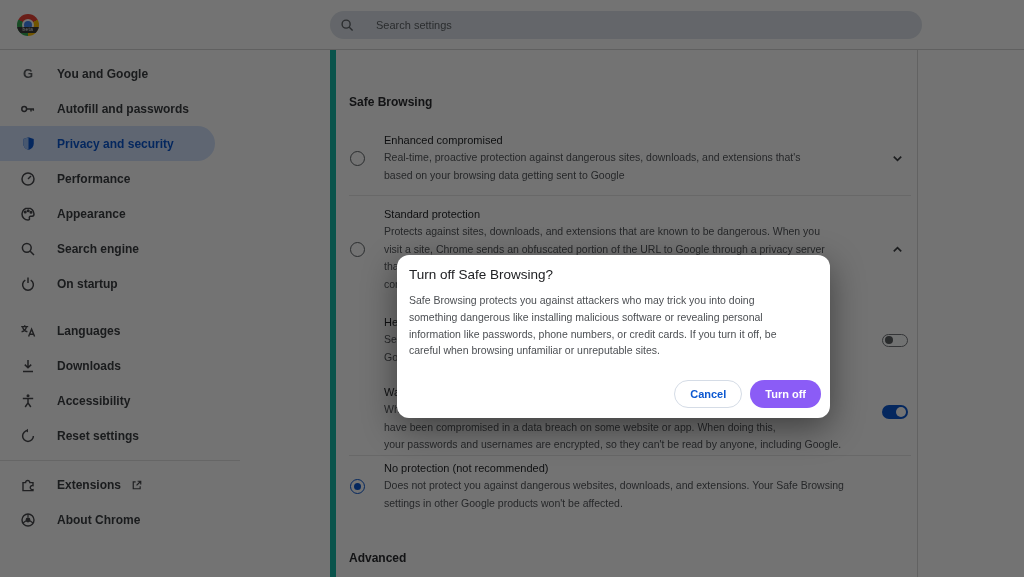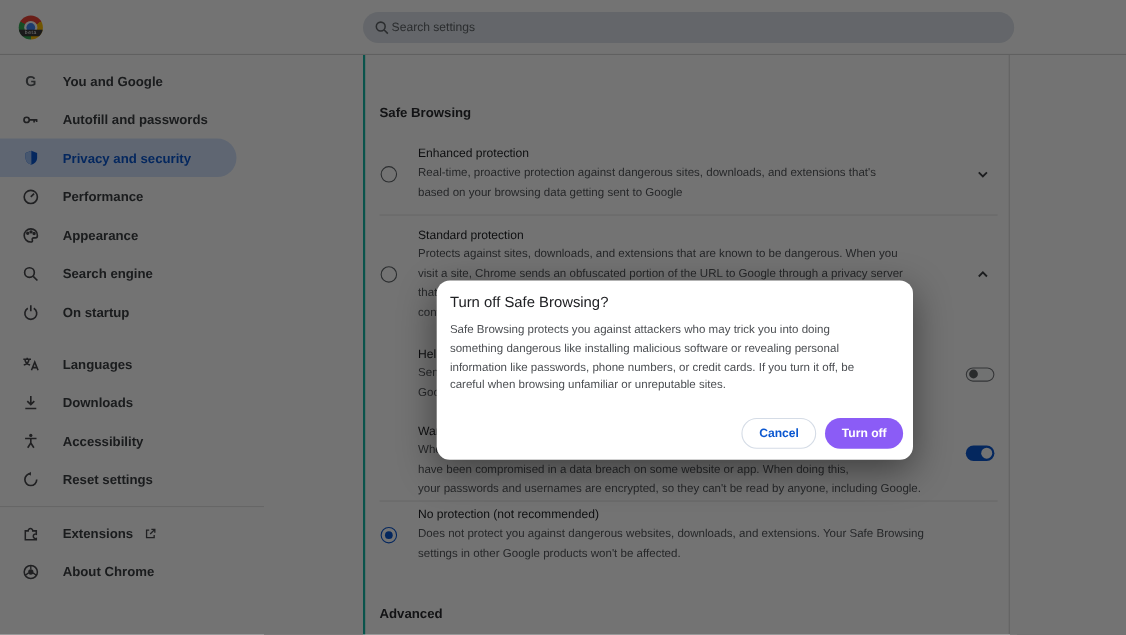--- a/index.html
+++ b/index.html
@@ -10,39 +10,39 @@
   .toolbar{position:absolute;left:0;top:0;width:1024px;height:50px;background:#fff;border-bottom:1px solid #d6d6d6;}
   .logo{position:absolute;left:17px;top:14px;width:22px;height:22px;border-radius:50%;
         background:conic-gradient(from 60deg,#fbbc04 0 120deg,#34a853 0 240deg,#ea4335 0 360deg);overflow:hidden;}
   .logo .ring{position:absolute;left:5px;top:5px;width:12px;height:12px;border-radius:50%;background:#fff;}
   .logo .dot{position:absolute;left:7px;top:7px;width:8px;height:8px;border-radius:50%;background:#4285f4;}
   .logo .ribbon{position:absolute;left:0;bottom:3px;width:100%;height:6px;background:#3a3a3a;color:#fff;
         font-size:4.5px;line-height:6px;text-align:center;letter-spacing:.5px;}
   .app-title{position:absolute;left:57px;top:0;height:50px;display:flex;align-items:center;
         font-size:17px;font-weight:600;color:#202124;}
   .search{position:absolute;left:330px;top:11px;width:592px;height:28px;border-radius:14px;background:#dde3ea;
-        display:flex;align-items:center;padding:0 10px;gap:0;}
+        display:flex;align-items:center;padding:0 10px;gap:20px;}
   .search input{border:0;outline:0;background:transparent;font-size:11px;color:#3c4043;width:100%;}
   .search input::placeholder{color:#5f6368;opacity:1;}
 
   
   .sidebar{position:absolute;left:0;top:50px;width:240px;bottom:0;background:#fff;}
   .nav-item{position:absolute;left:0;width:215px;height:35px;display:flex;align-items:center;gap:0;
         cursor:pointer;border-radius:0 17.5px 17.5px 0;}
   .nav-item .ic{width:16px;height:16px;margin-left:20px;flex:0 0 16px;display:flex;align-items:center;justify-content:center;color:#47484c;}
   .nav-item .lb{margin-left:21px;font-size:12px;font-weight:600;color:#3b3e42;white-space:nowrap;}
   .nav-item.sel{background:#d3e3fd;}
   .nav-item.sel .lb{color:#0b57d0;}
   .side-divider{position:absolute;left:0;top:410px;width:240px;height:1px;background:#e3e3e3;}
   .ext-ic{margin-left:10px;display:flex;align-items:center;color:#47484c;}
   svg{display:block;}
 
   
   .card{position:absolute;left:330px;top:50px;width:588px;height:527px;background:#fff;
-        border-left:2px solid #14b8a6;border-right:1px solid #d9d9d9;}
+        border-left:6px solid #14b8a6;border-right:1px solid #d9d9d9;}
   .sec-title{position:absolute;left:13px;font-size:12px;font-weight:600;color:#2a2c2f;line-height:16px;}
   .row-title{font-size:11px;line-height:17px;color:#1f2124;white-space:nowrap;}
   .row-desc{font-size:10.5px;line-height:17.5px;color:#55585c;white-space:nowrap;}
   .abs{position:absolute;}
   .divider{position:absolute;left:13px;width:562px;height:1px;background:#e6e6e6;}
   .radio{position:absolute;width:15px;height:15px;border-radius:50%;border:1.5px solid #5f6468;background:#fff;}
   .radio.on{border-color:#0b57d0;}
   .radio.on::after{content:"";position:absolute;left:2.5px;top:2.5px;width:7px;height:7px;border-radius:50%;background:#0b57d0;}
   .toggle-off{position:absolute;width:26px;height:13px;border-radius:7px;border:1.5px solid #74777b;background:#fbfcfd;}
   .toggle-off::after{content:"";position:absolute;left:1.5px;top:1px;width:8px;height:8px;border-radius:50%;background:#5c5f62;}
@@ -208,21 +208,21 @@
           </svg>
       </span>
       <span class="lb">About Chrome</span>
     </div>
   </div>
 
   <div class="card">
     <div class="sec-title" style="top:44px">Safe Browsing</div>
 
     <div class="radio abs" style="left:14px;top:101px"></div>
-    <div class="abs row-title" style="left:48px;top:82px">Enhanced protection</div>
+    <div class="abs row-title" style="left:48px;top:82px">Enhanced compromised</div>
     <div class="abs" style="left:48px;top:99px">
       <div class="row-desc">Real-time, proactive protection against dangerous sites, downloads, and extensions that's</div>
       <div class="row-desc">based on your browsing data getting sent to Google</div>
     </div>
     <div class="chev" style="left:555px;top:102px">
       <svg width="13" height="13" viewBox="0 0 14 14" fill="none" stroke="#3f4245" stroke-width="1.8">
           <path d="M3 5 L7 9 L11 5"></path>
         </svg>
     </div>
 

